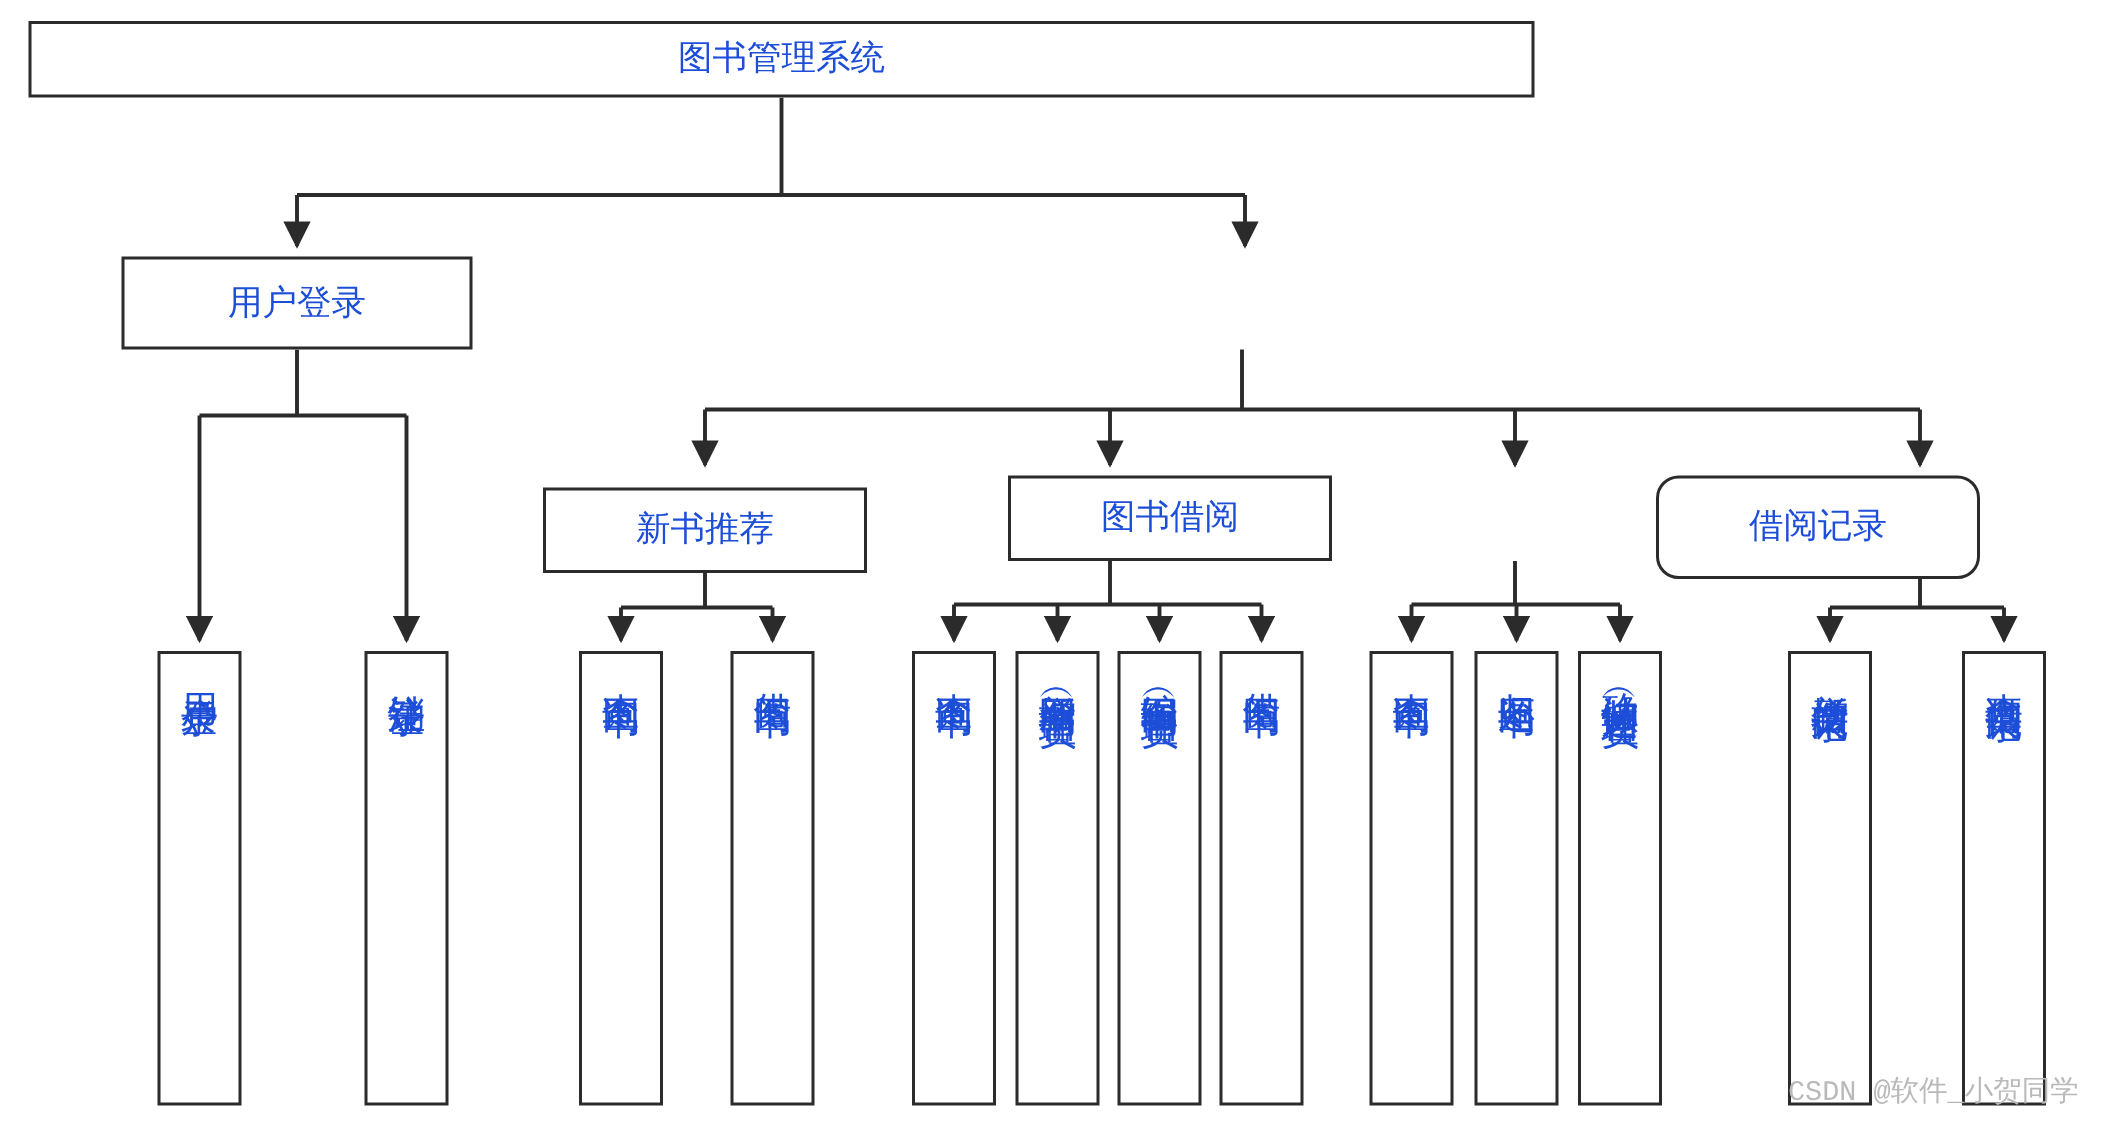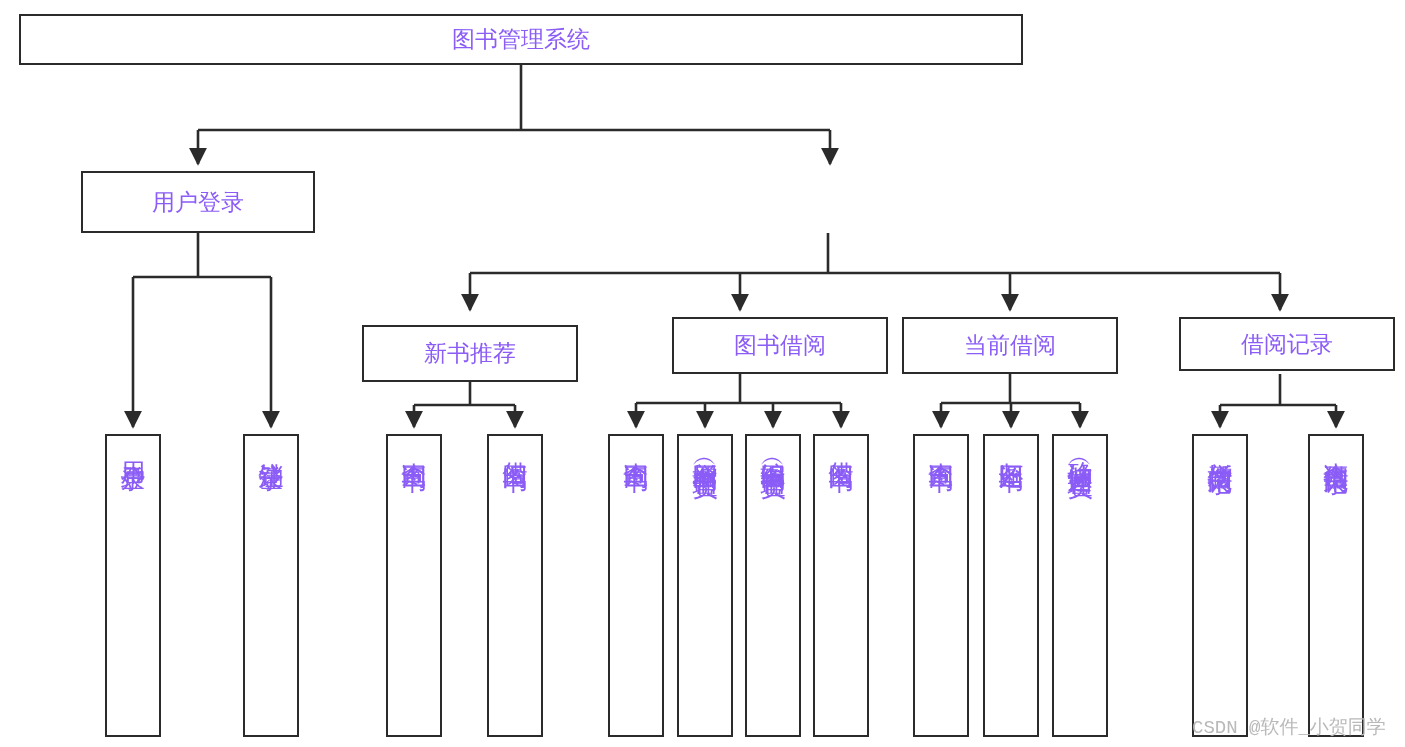--- a/index.html
+++ b/index.html
@@ -27,21 +27,21 @@
     pointer-events: none;
   }
   .node {
     position: absolute;
     box-sizing: border-box;
     background: #ffffff;
     border: 2px solid #2b2b2b;
     display: flex;
     align-items: center;
     justify-content: center;
-    color: #8b5cf6;
+    color: #1d4ed8;
     z-index: 3;
   }
   .node.root {
     border-width: 2px;
   }
   .node .lbl {
     display: block;
     text-align: center;
     line-height: 1.15;
     white-space: nowrap;
@@ -139,24 +139,21 @@
   <div class="node h" style="left:81px; top:171px; width:234px; height:62px;">
     <span class="lbl">用户登录</span>
   </div>
 
   <div class="node h" style="left:362px; top:325px; width:216px; height:57px;">
     <span class="lbl">新书推荐</span>
   </div>
   <div class="node h" style="left:632px; top:317px; width:216px; height:57px;margin-left:40px;">
     <span class="lbl">图书借阅</span>
   </div>
-  <div class="node h" style="left:902px; top:317px; width:216px; height:57px;">
-    <span class="lbl">当前借阅</span>
-  </div>
-  <div class="node h" style="left:1179px; top:317px; width:216px; height:54px;">
+  <div class="node h" style="left:1104px; top:317px; width:216px; height:69px;border-radius:15px;">
     <span class="lbl">借阅记录</span>
   </div>
 
   <div class="node v" style="left:105px; top:434px; width:56px; height:303px;">
     <span class="lbl">用户登录</span>
   </div>
   <div class="node v" style="left:243px; top:434px; width:56px; height:303px;">
     <span class="lbl">注销登录</span>
   </div>
   <div class="node v" style="left:386px; top:434px; width:56px; height:303px;">

